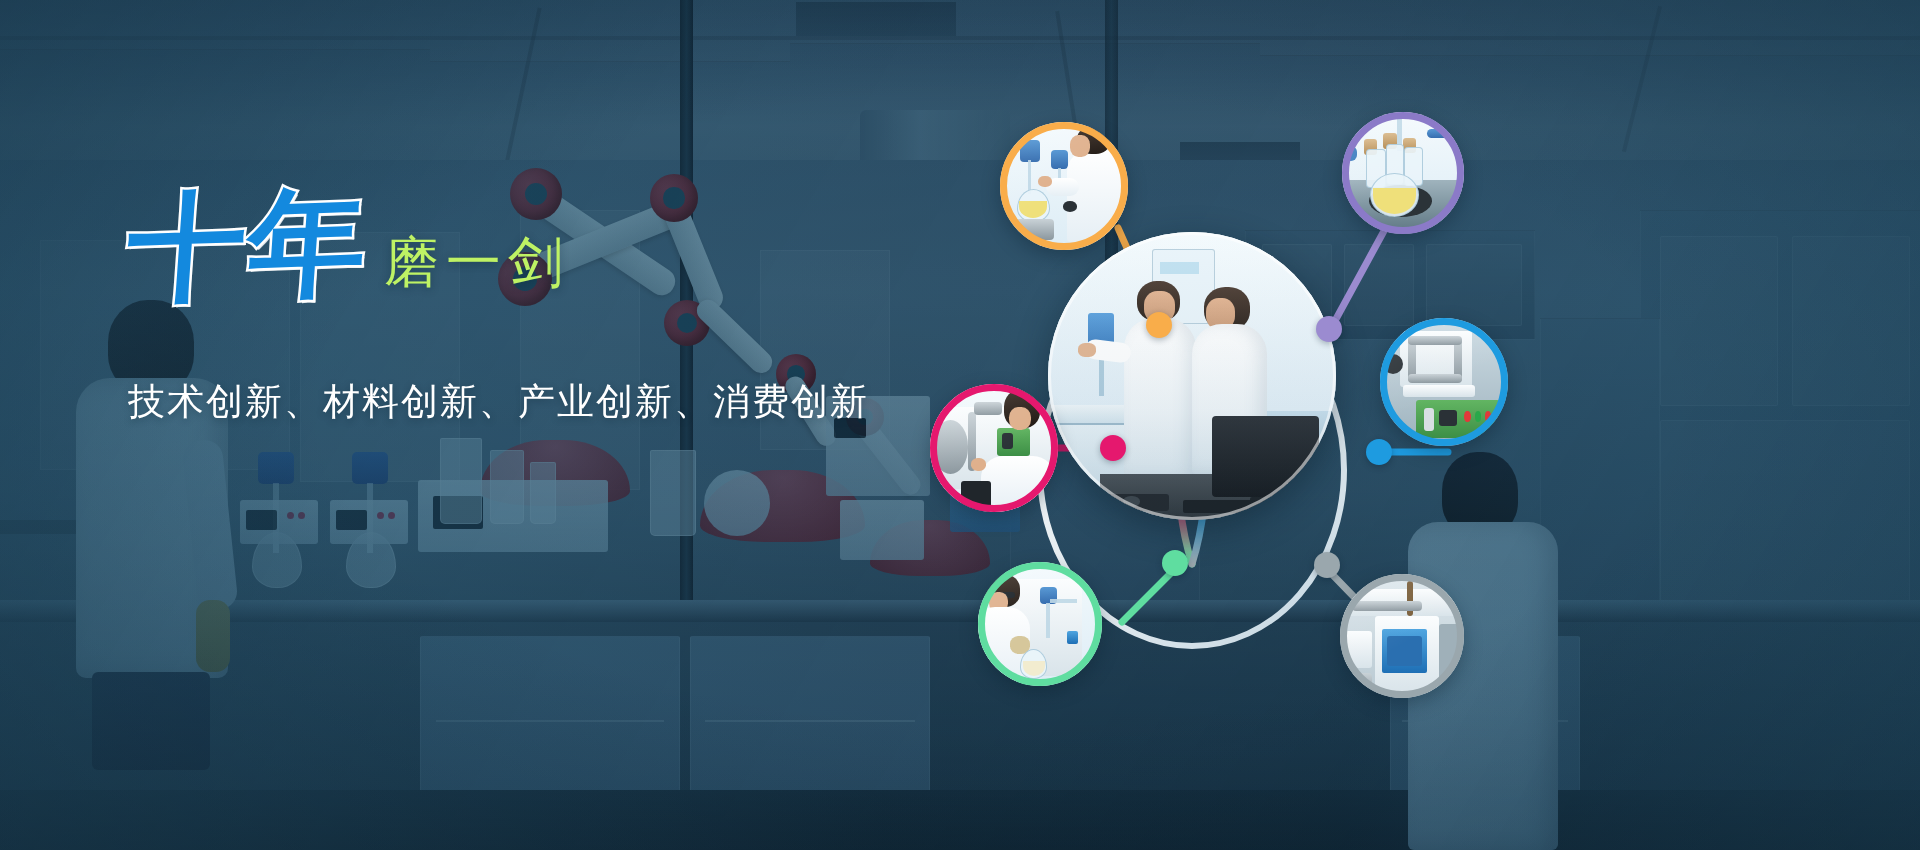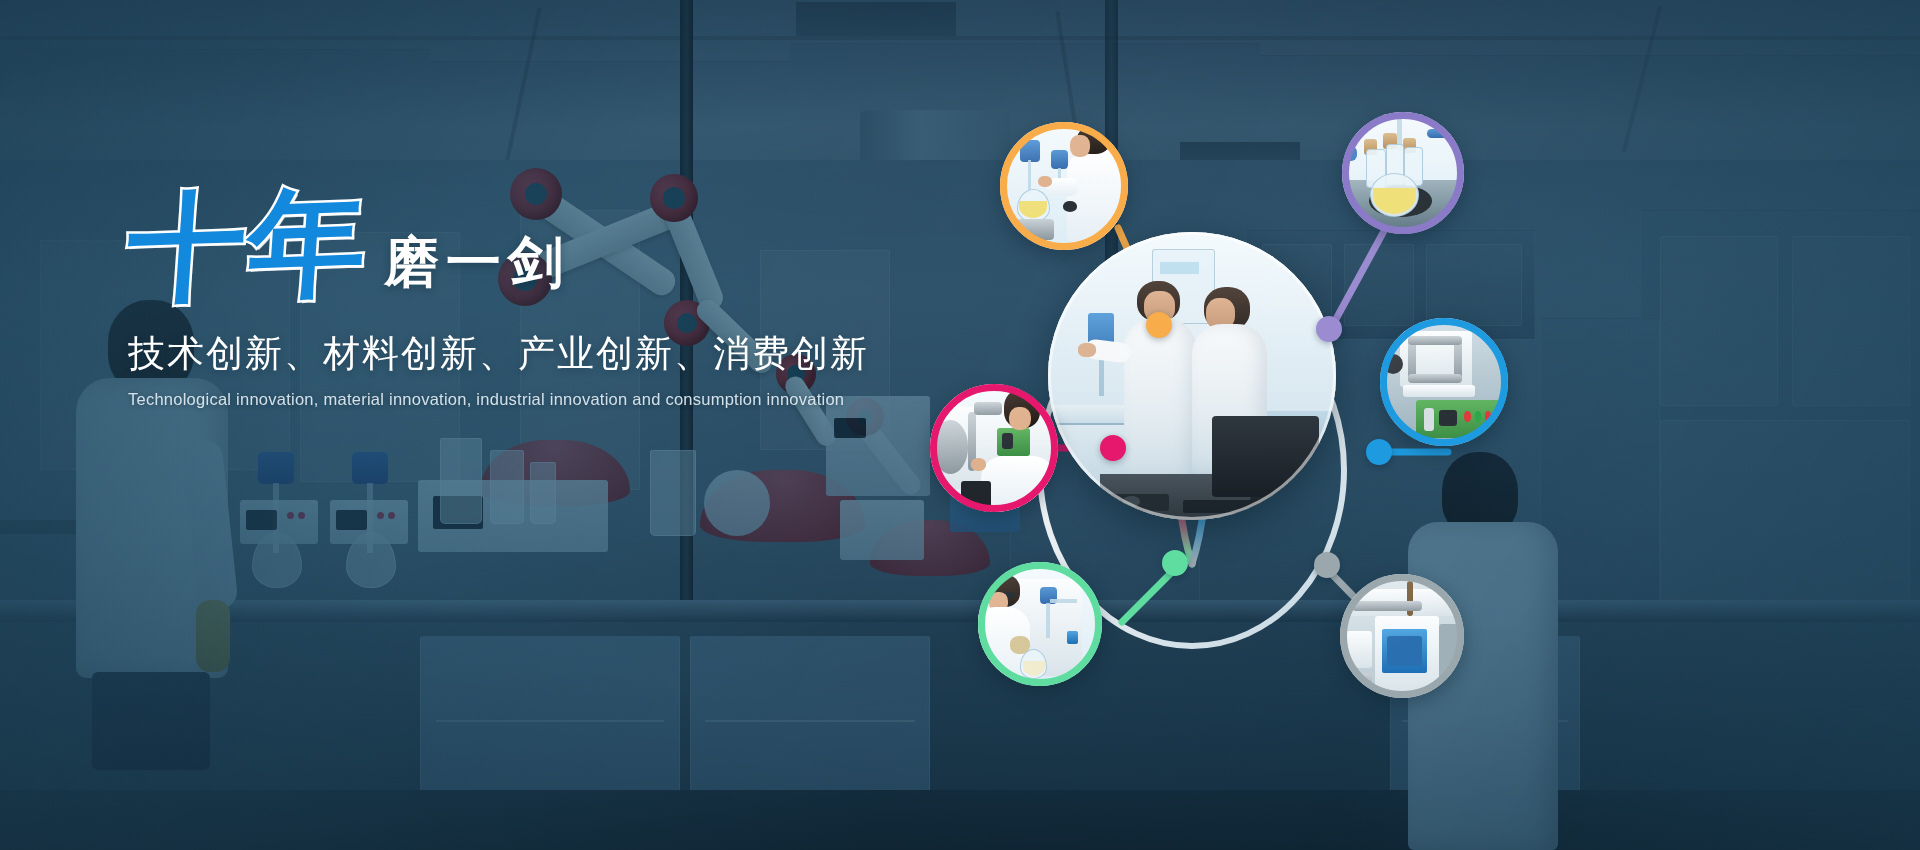--- a/index.html
+++ b/index.html
@@ -211,32 +211,32 @@
     font-size:118px; font-weight:700; line-height:.96;
     color:#1389de; letter-spacing:2px;
     -webkit-text-stroke:5px #ffffff;
     paint-order:stroke fill;
     transform:skewX(-6deg) rotate(-2deg);
     text-shadow:2px 3px 0 rgba(255,255,255,.85);
     white-space:nowrap;
   }
   .heads { padding-bottom:6px; }
   .h-a {
-    font-size:55px; font-weight:700; color:#ffffff; line-height:1.18;
+    font-size:55px; font-weight:400; color:#bef264; line-height:1.18;
     letter-spacing:7px; white-space:nowrap;
     text-shadow:0 2px 8px rgba(12,38,54,.45);
   }
   .h-b {
     font-size:46px; font-weight:700; color:#ffffff; line-height:1.25;
     letter-spacing:4px; white-space:nowrap; margin-top:4px;
     text-shadow:0 2px 8px rgba(12,38,54,.45);
   }
 
   .sub-cn {
-    margin-top:28px; font-size:37px; font-weight:400; color:#ffffff;
+    margin-top:76px; font-size:37px; font-weight:400; color:#ffffff;
     letter-spacing:2px; white-space:nowrap;
     text-shadow:0 2px 7px rgba(12,38,54,.42);
   }
   .sub-en {
     margin-top:11px; font-size:16.5px; font-weight:400;
     color:rgba(231,241,247,.90); letter-spacing:.25px; white-space:nowrap;
     text-shadow:0 1px 5px rgba(12,38,54,.45);
   }
 
   
@@ -498,21 +498,20 @@
   </div>
 
   <div class="copy">
     <div class="line1">
       <div class="brush">十年</div>
       <div class="heads">
         <div class="h-a">磨一剑</div>
       </div>
     </div>
     <div class="sub-cn">技术创新、材料创新、产业创新、消费创新</div>
-    <div class="sub-en">Technological innovation, material innovation, industrial innovation and consumption innovation</div>
   </div>
 
   <div class="diagram">
 
     <svg class="ring-svg" width="500" height="640" viewBox="0 0 500 640">
       <defs>
         <linearGradient id="gA" x1="0" y1="0" x2="0" y2="1">
           <stop offset="0%" stop-color="#f9ad4a"></stop>
           <stop offset="34%" stop-color="#f58a63"></stop>
           <stop offset="62%" stop-color="#e5186e"></stop>

